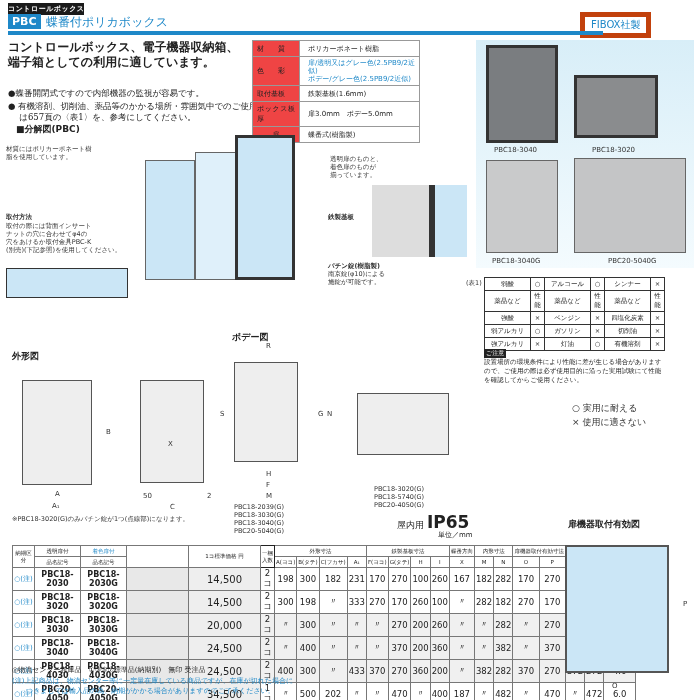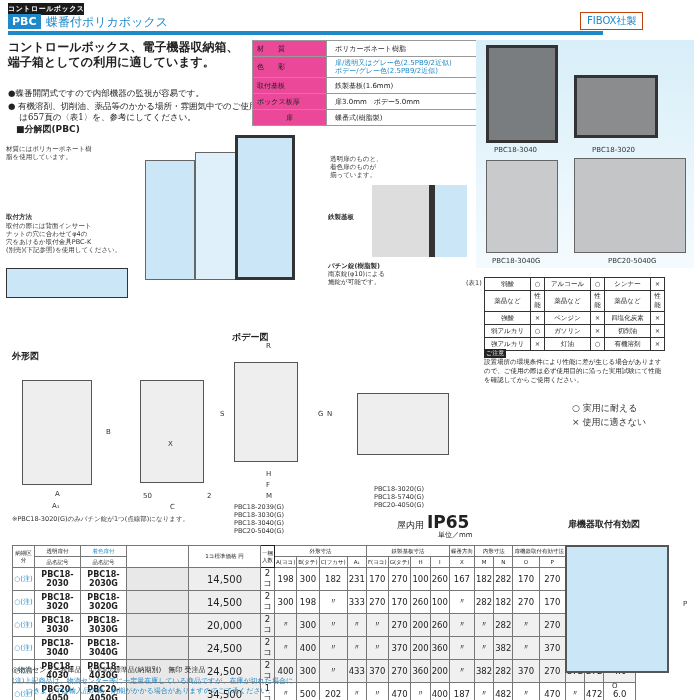--- a/index.html
+++ b/index.html
@@ -1,29 +1,29 @@
 <!DOCTYPE html>
 <html><head>
 <meta charset="utf-8">
 <style>
   * { box-sizing: border-box; margin: 0; padding: 0; }
   body { width: 700px; height: 700px; background: #fff; font-family: "DejaVu Sans", sans-serif; color: #222; position: relative; overflow: hidden; }
   .abs { position: absolute; }
   .cat-tag { left: 8px; top: 3px; background: #1a1a1a; color: #fff; font-size: 7px; font-weight: bold; padding: 1px 0; letter-spacing: 0.5px; }
   .pbc-badge { left: 8px; top: 14px; background: #1e88c8; color: #fff; font-size: 11px; font-weight: bold; padding: 1px 4px; }
   .title { left: 46px; top: 14px; color: #1e88c8; font-size: 12px; }
-  .fibox { left: 580px; top: 12px; border: 1px solid #c2410c; color: #1e88c8; font-size: 10px; padding: 1px 6px; }
+  .fibox { left: 580px; top: 12px; border: 5px solid #c2410c; color: #1e88c8; font-size: 10px; padding: 1px 6px; }
   .blue-rule { left: 8px; top: 31px; width: 595px; height: 4px; background: #1e88c8; }
   .lead { left: 8px; top: 40px; font-size: 12px; font-weight: bold; line-height: 15px; color: #222; }
   .bul { left: 8px; font-size: 8.5px; line-height: 11px; font-family: "DejaVu Serif", serif; }
   .sect { left: 16px; top: 123px; font-size: 9px; font-weight: bold; }
   table.spec { position: absolute; left: 252px; top: 40px; border-collapse: collapse; font-size: 7px; }
   table.spec td { border: 1px solid #999; padding: 2px 4px; height: 16px; }
-  table.spec td.k { background: #ec4899; width: 74px; text-align: justify; }
-  table.spec td.v { width: 150px; padding-left: 8px; }
+  table.spec td.k { background: #ef4444; width: 47px; text-align: justify; }
+  table.spec td.v { width: 120px; padding-left: 8px; }
   table.spec td.blue { color: #1e88c8; line-height: 8px; }
   .photo-bg { left: 476px; top: 40px; width: 218px; height: 228px; background: linear-gradient(#d8eef8, #f4fbfe); }
   .box { position: absolute; border: 1px solid #666; }
   .cap { position: absolute; font-size: 7px; color: #333; }
   .exploded { left: 140px; top: 130px; width: 170px; height: 170px; }
   .note-sm { position: absolute; font-size: 6.5px; line-height: 8px; color: #333; }
   .note-bold { font-weight: bold; }
   .zoom-photo { left: 372px; top: 185px; width: 95px; height: 72px; background: linear-gradient(90deg,#ddd 60%, #333 60%, #333 66%, #cbe6f6 66%); }
   .inset { left: 6px; top: 268px; width: 122px; height: 30px; background: #cbe6f6; border: 1px solid #333; }
   table.chem { position: absolute; left: 484px; top: 277px; border-collapse: collapse; font-size: 6.5px; }

